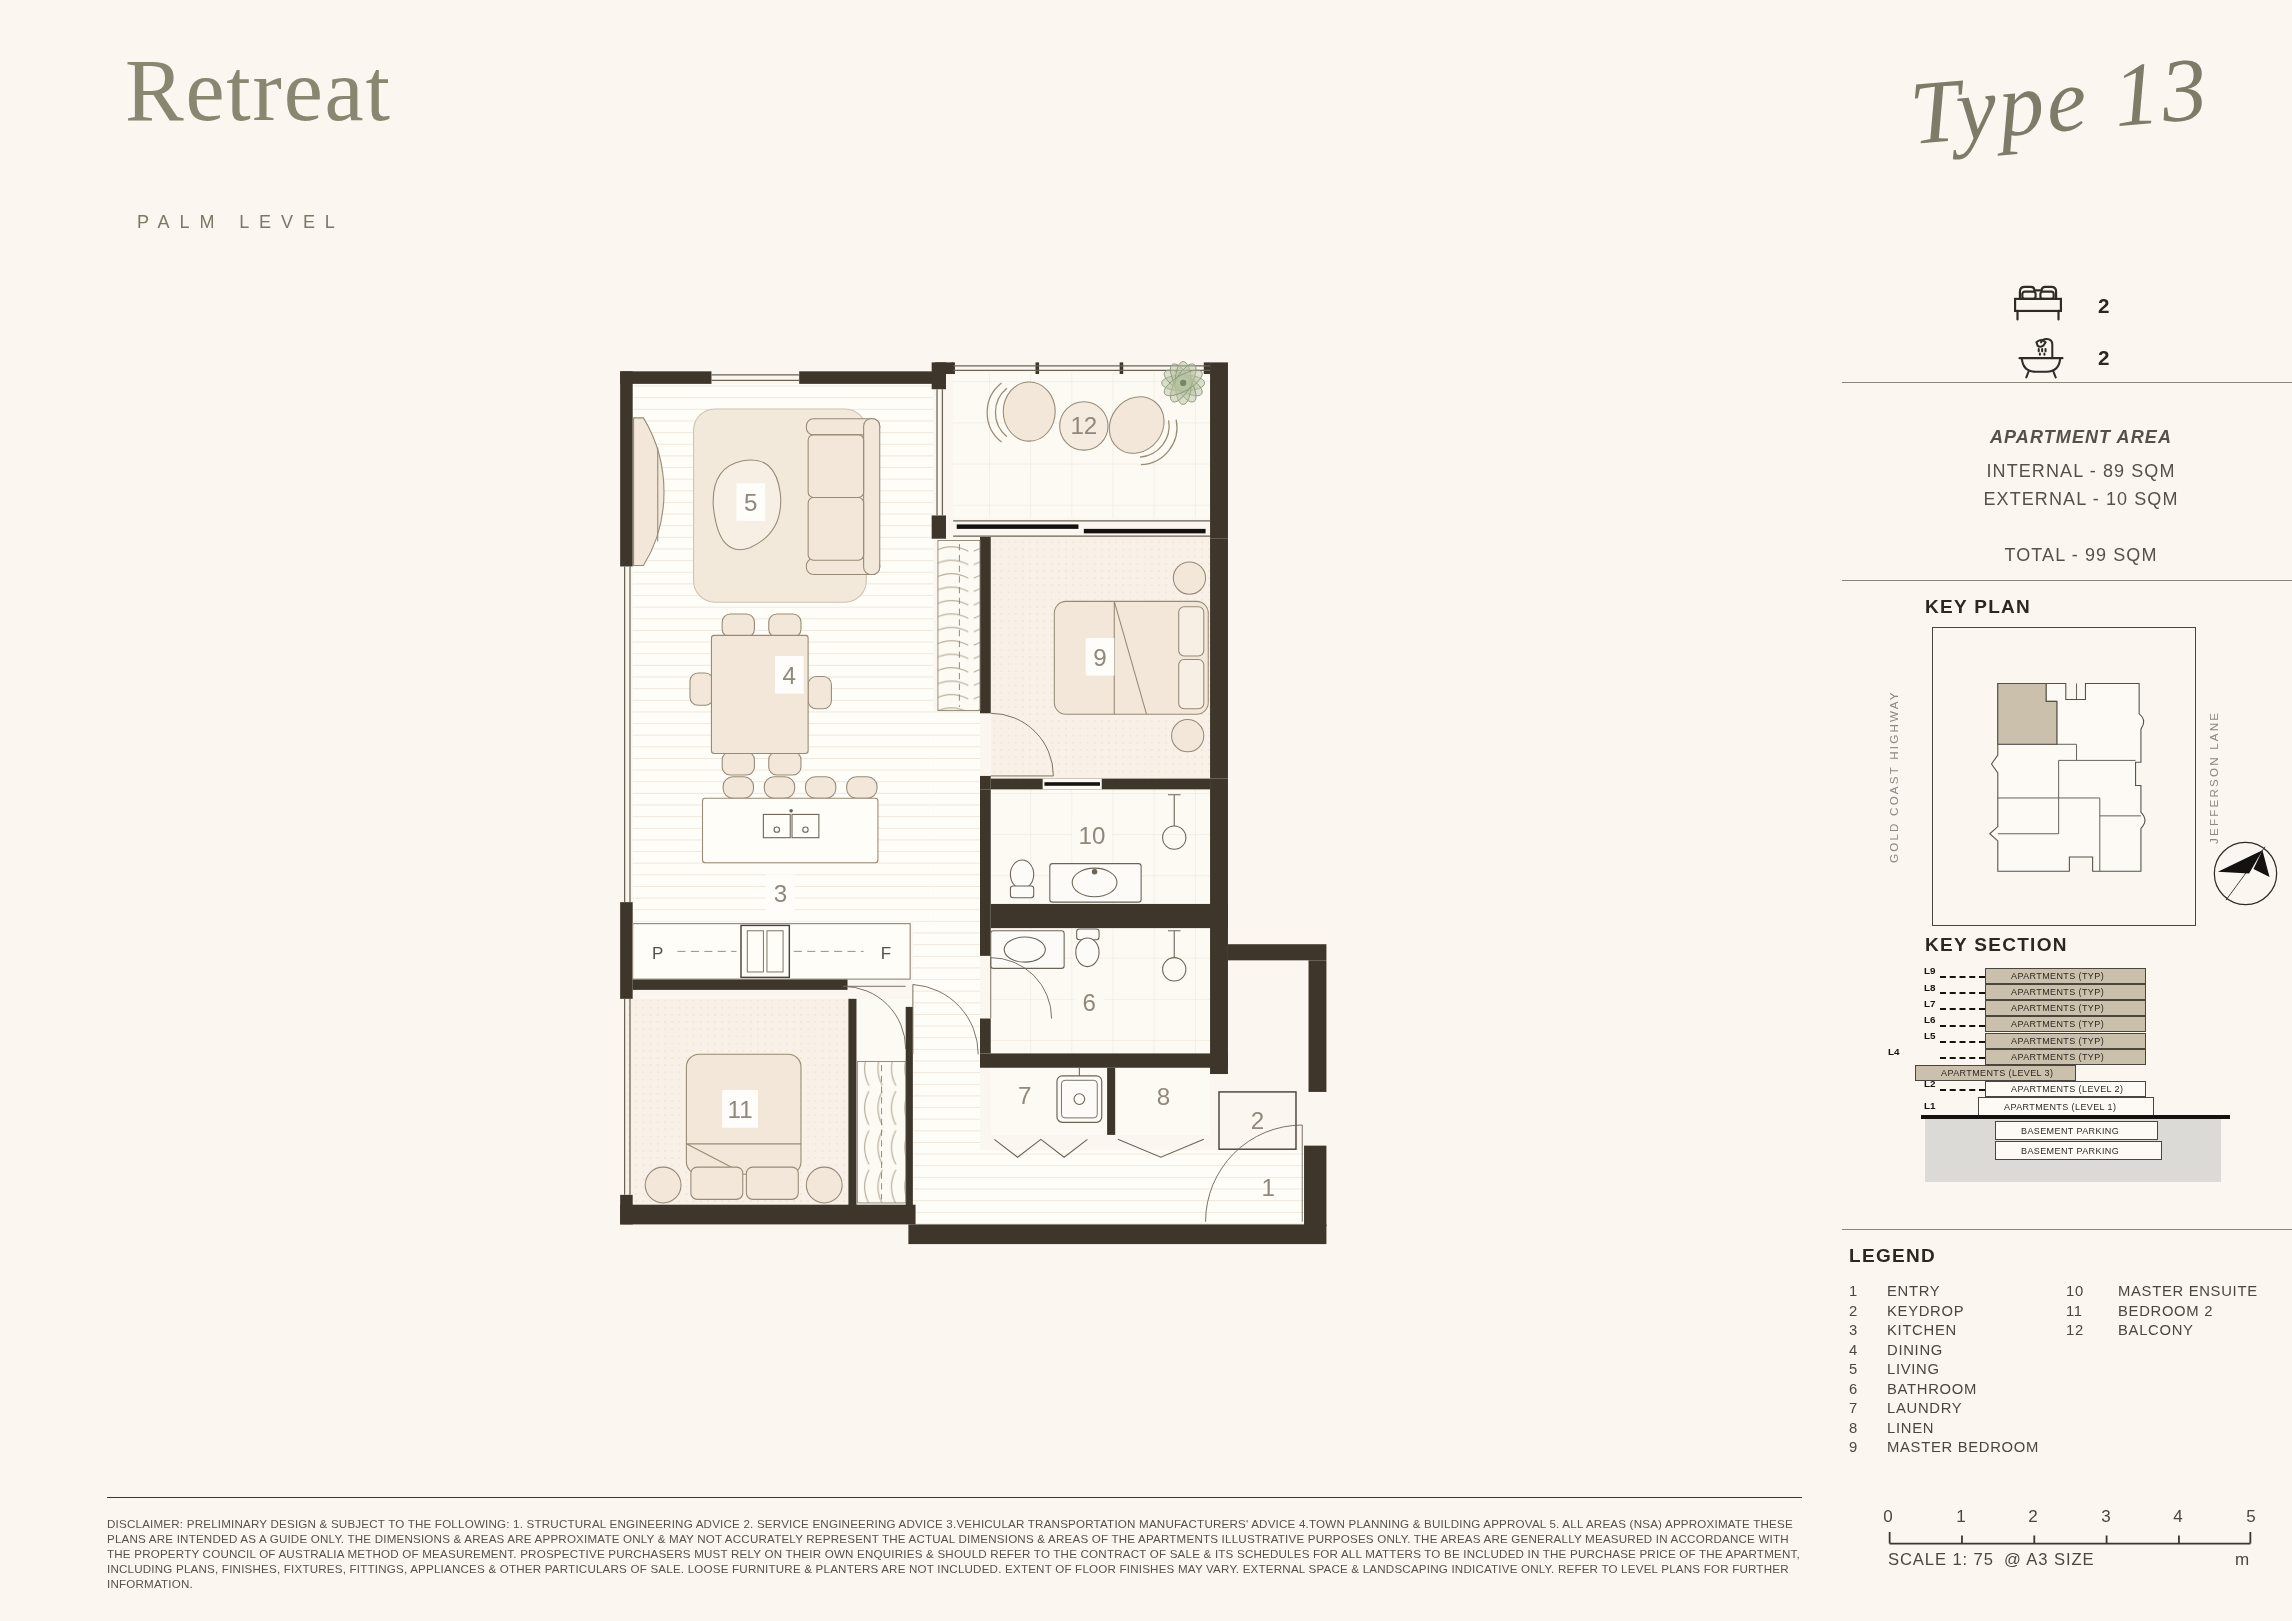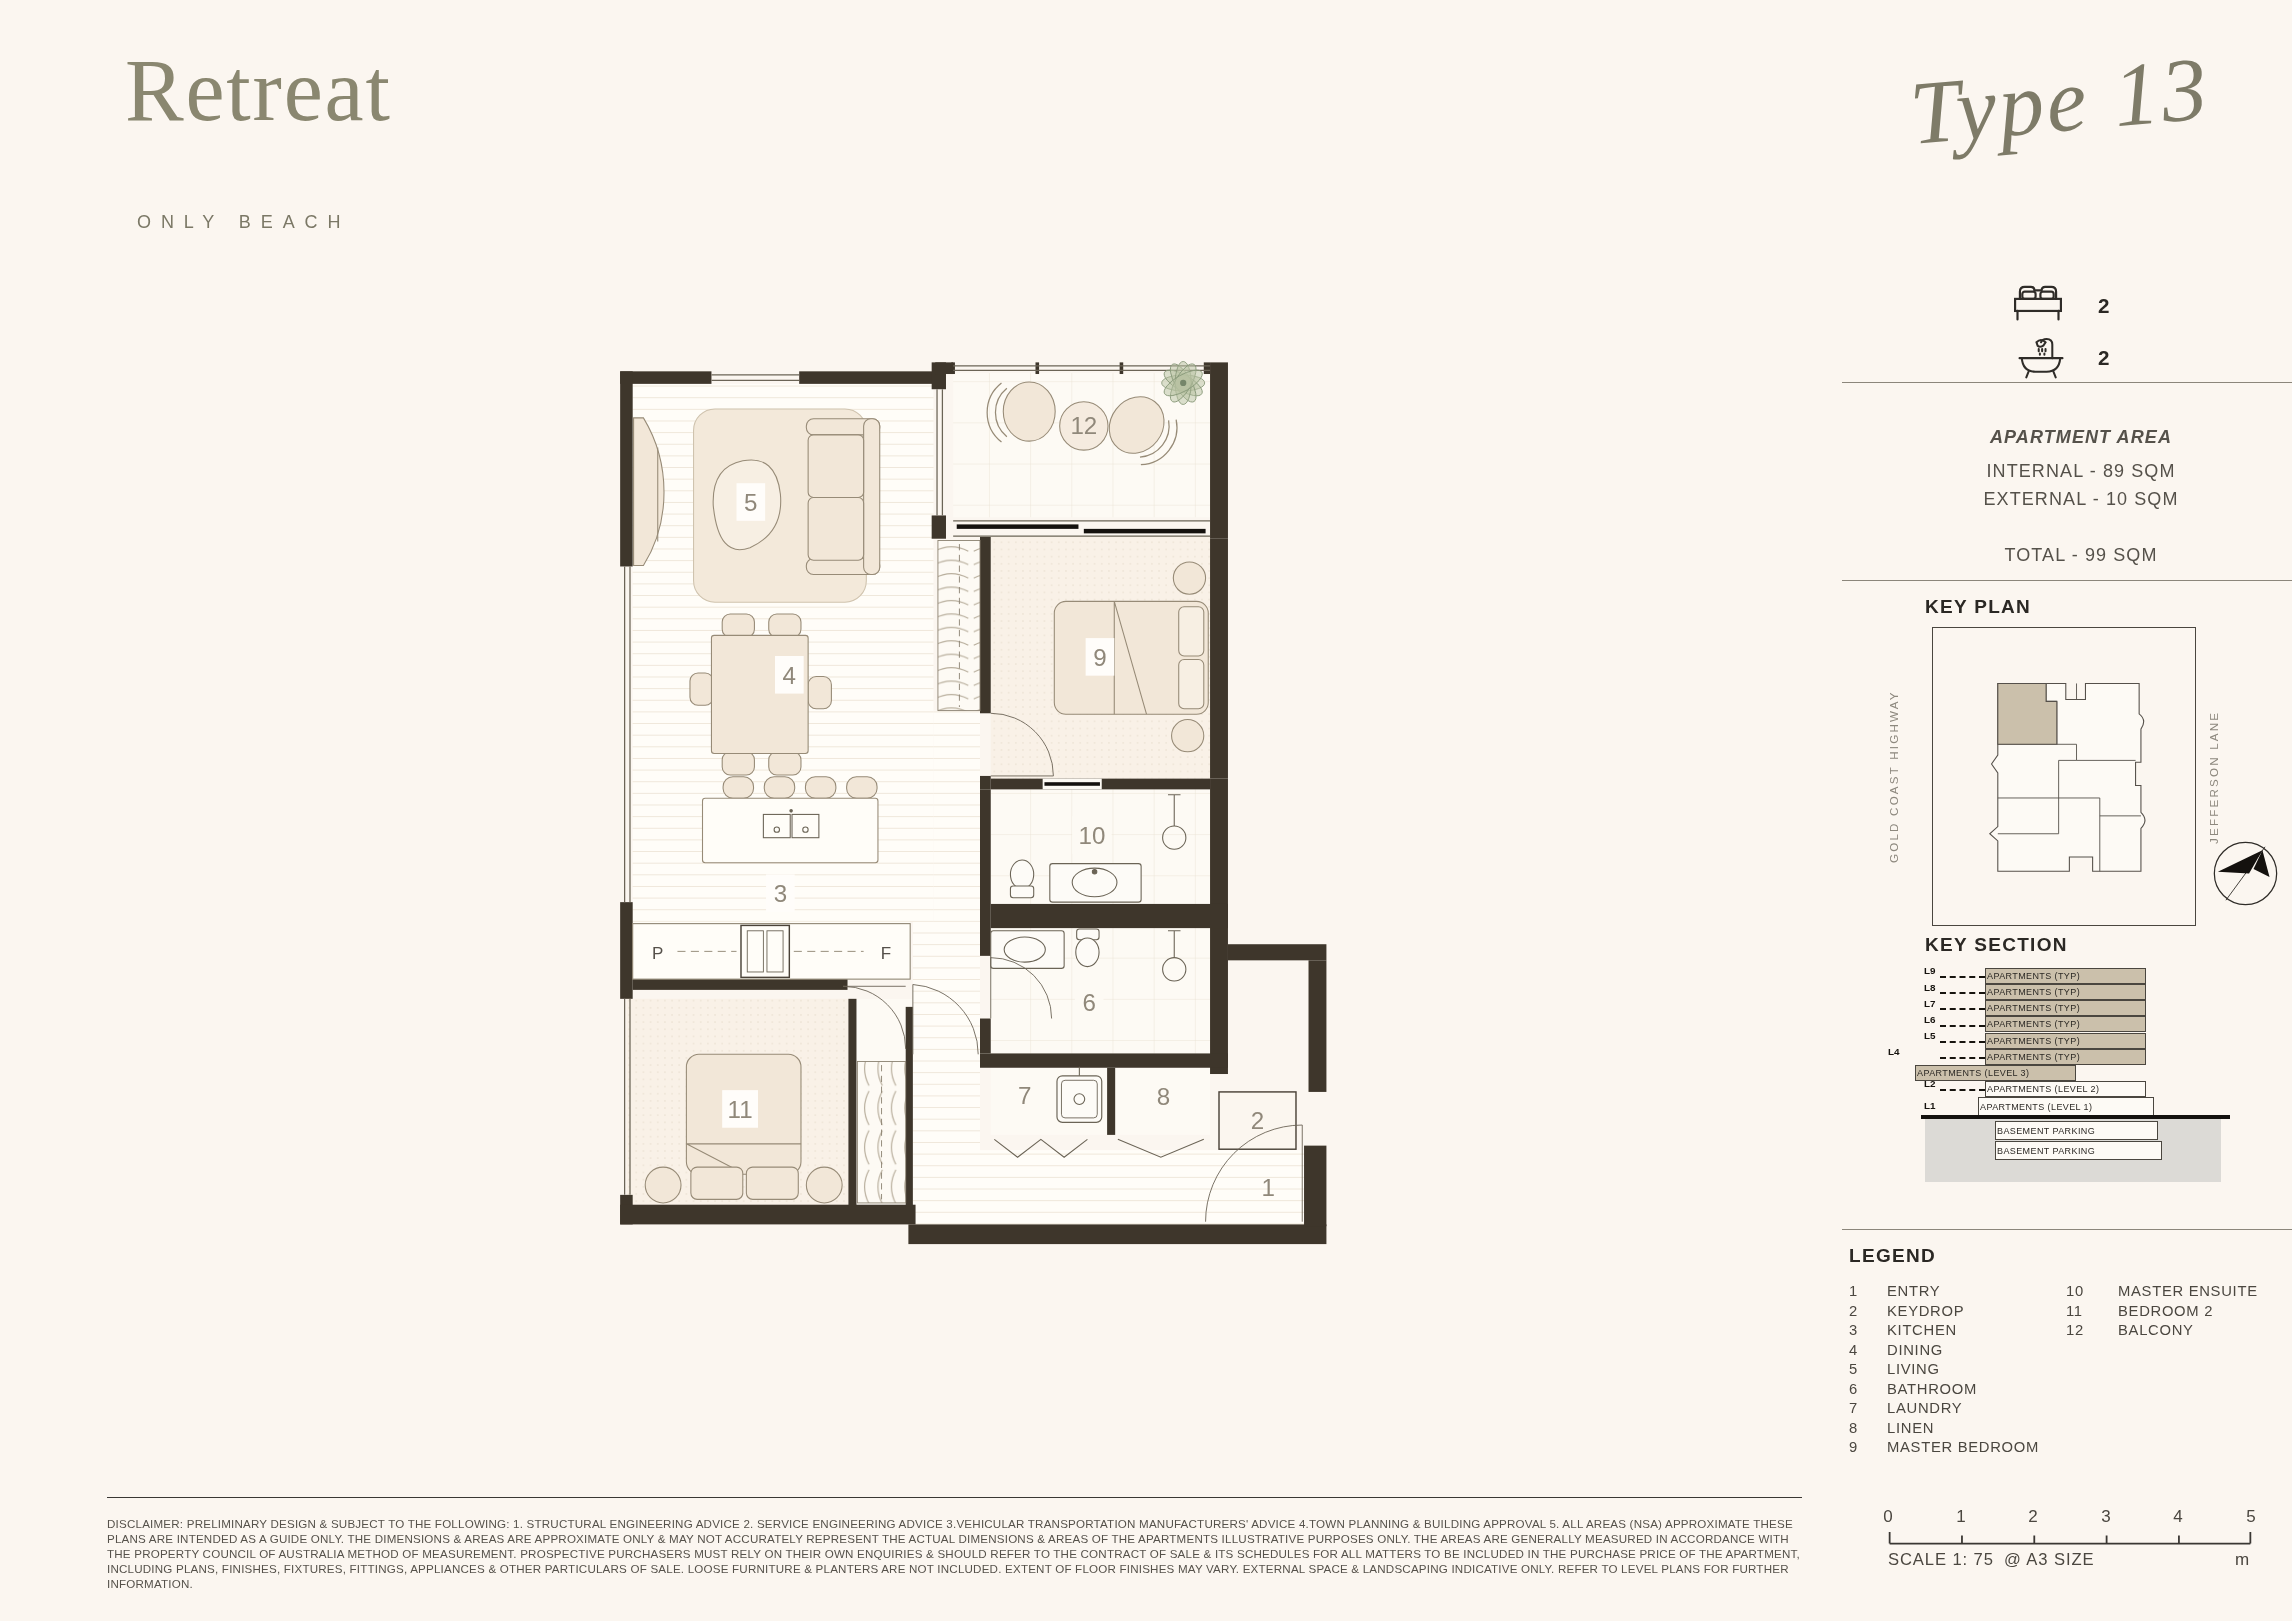--- a/index.html
+++ b/index.html
@@ -8,36 +8,36 @@
   .logo{font-family:"Liberation Serif",serif;font-size:88px;color:#8a8770;letter-spacing:1.8px;}
   .tagline{font-size:18px;letter-spacing:9.9px;color:#7b7866;}
   .typelabel{font-family:"Liberation Serif",serif;font-style:italic;font-size:90px;color:#7e7b68;transform:rotate(-5deg);letter-spacing:2.7px;white-space:nowrap;}
   .count{font-size:20.6px;color:#2b2824;font-weight:bold;}
   .hrule{background:#8b867b;height:1.3px;}
   .vrule{background:#8b867b;width:1.3px;}
   .sec-title{font-size:19px;font-weight:bold;letter-spacing:1.3px;color:#2b2824;}
   .area-line{font-size:18px;letter-spacing:1.1px;color:#55514a;text-align:center;width:478px;}
   .street{font-size:11.6px;letter-spacing:2.2px;color:#8d887e;writing-mode:vertical-rl;transform:rotate(180deg);text-align:center;}
   .kp-box{border:1.3px solid #4a463f;background:#fbf6f0;}
-  .ks-row{position:absolute;height:16px;border:0.9px solid #4a463f;box-sizing:border-box;font-size:9px;letter-spacing:0.4px;color:#2b2824;display:flex;align-items:center;padding-left:1px;background:#fdfaf5;}
+  .ks-row{position:absolute;height:16px;border:0.9px solid #4a463f;box-sizing:border-box;font-size:9px;letter-spacing:0.4px;color:#2b2824;display:flex;align-items:center;padding-left:25px;background:#fdfaf5;}
   .ks-row.hl{background:#cbc0ab;}
   .ks-lvl{position:absolute;font-size:9.9px;color:#17140f;font-weight:bold;}
   .ks-dash{position:absolute;border-top:2.7px dashed #17140f;width:45px;}
   .legend-item{display:flex;font-size:14.8px;letter-spacing:0.7px;color:#4b4740;line-height:19.5px;}
   .legend-num{width:38px;flex:none;}
   .tick-num{position:absolute;font-size:17px;color:#4b4740;transform:translateX(-50%);}
   .disc{font-size:11.6px;line-height:15px;color:#56524b;letter-spacing:0.2px;}
 </style>
 </head>
 <body>
 
 <div class="page">
 
   <div class="abs logo" style="left:85px;top:40px;">Retreat</div>
-  <div class="abs tagline" style="left:97px;top:212px;width:376px;">ONLY BEACH</div>
+  <div class="abs tagline" style="left:97px;top:212px;width:376px;">PALM LEVEL</div>
   <div class="abs typelabel" style="left:1809px;top:49px;width:421px;text-align:center;">Type 13</div>
 
   <svg class="abs" style="left:1970px;top:282px;" width="56" height="41" viewBox="0 0 46 34">
     <g fill="none" stroke="#2f2c28" stroke-width="1.8" stroke-linecap="round">
       <path d="M8 14 L8 8 Q8 4 12 4 L17 4 Q20 4 20 7 L26 7 Q26 4 29 4 L34 4 Q38 4 38 8 L38 14"></path>
       <rect x="10" y="8" width="11" height="6" rx="2"></rect>
         <rect x="25" y="8" width="11" height="6" rx="2"></rect>
       <rect x="4" y="14" width="38" height="10"></rect>
       <path d="M6 24 L6 31 M40 24 L40 31"></path>
     </g>

